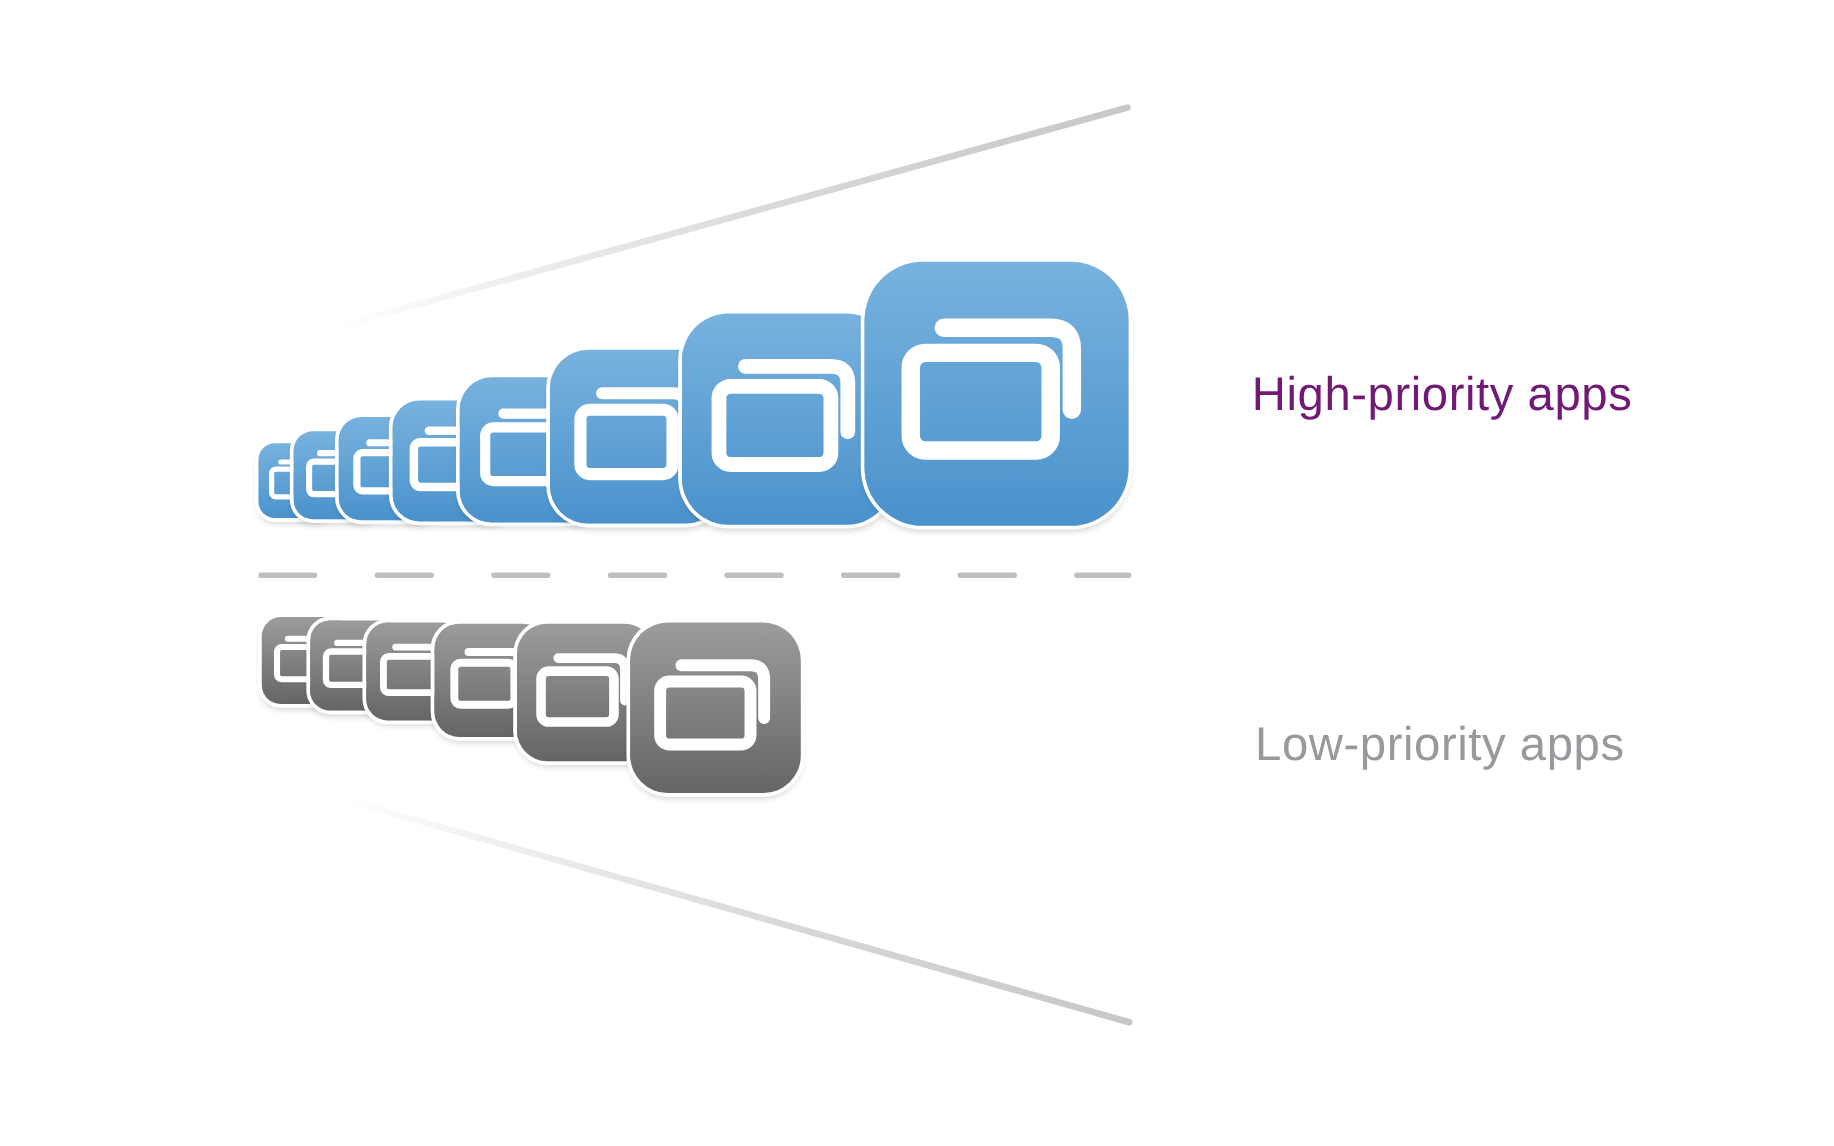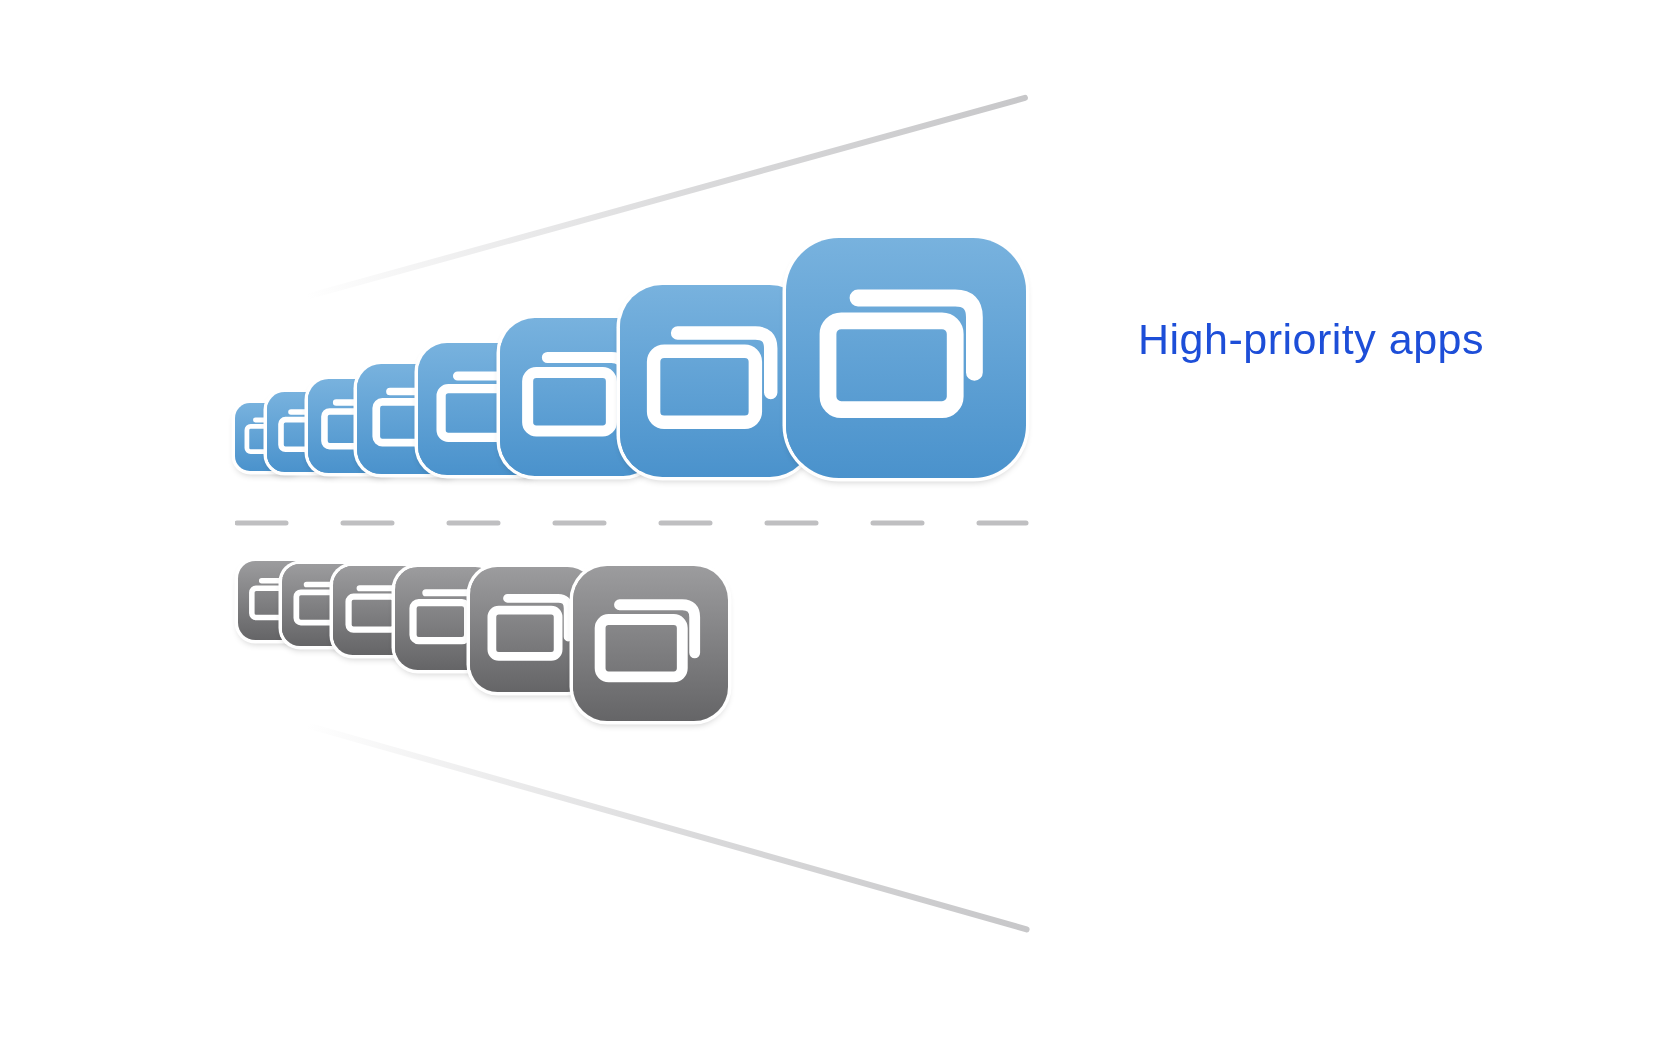--- a/index.html
+++ b/index.html
@@ -167,16 +167,17 @@
       <div class="app-icon" style="left: 573px; top: 566px; width: 155px; height: 155px; z-index: 6; background: linear-gradient(rgb(156, 156, 158) 0%, rgb(101, 101, 103) 100%);">
         <svg viewBox="0 0 100 100">
           <path class="glyph back" d="M30 25 H70.5 Q78.5 25 78.5 33 V56"></path>
           <rect class="glyph front" x="17.5" y="34.5" width="53" height="37" rx="5.5"></rect>
         </svg>
       </div>
     </div>
 
   <div class="guide-line bottom" id="guide-bottom" style="left: 306px; top: 722px; width: 751.501px; transform: rotate(0.276289rad);"></div>
 
-  <div class="label high" style="color: #1d4ed8;">High-priority apps</div>
+  <div class="label high" style="color: #701a75; margin-top: 20px;">High-priority apps</div>
 
+  <div class="label low" style="color: rgb(151, 153, 157);">Low-priority apps</div>
 
 </div>
 
 </body></html>

